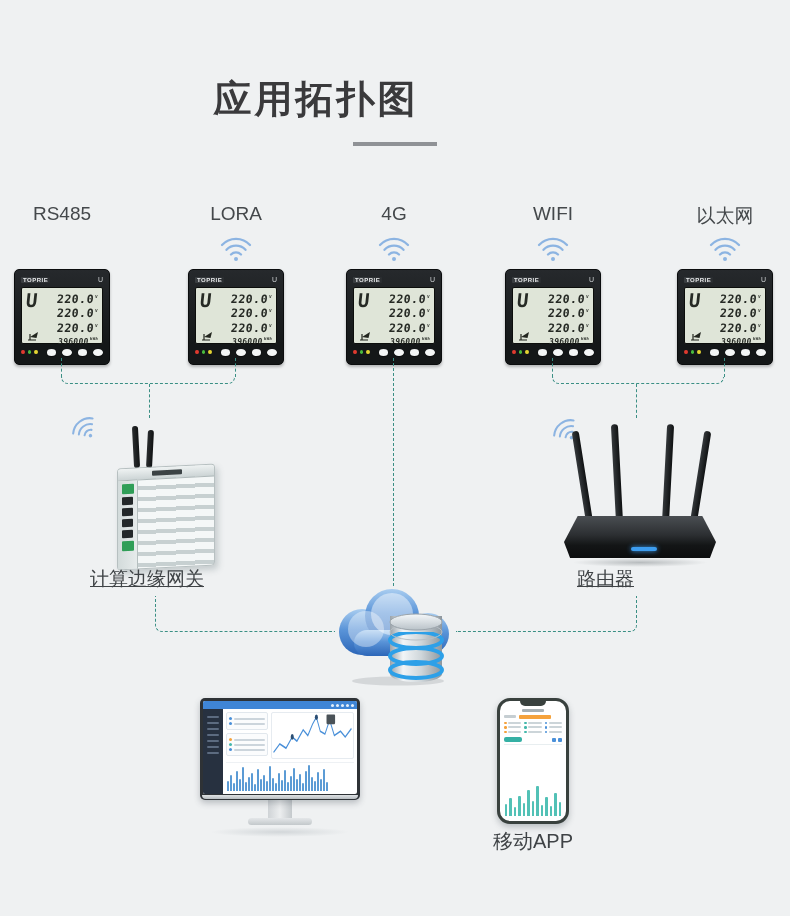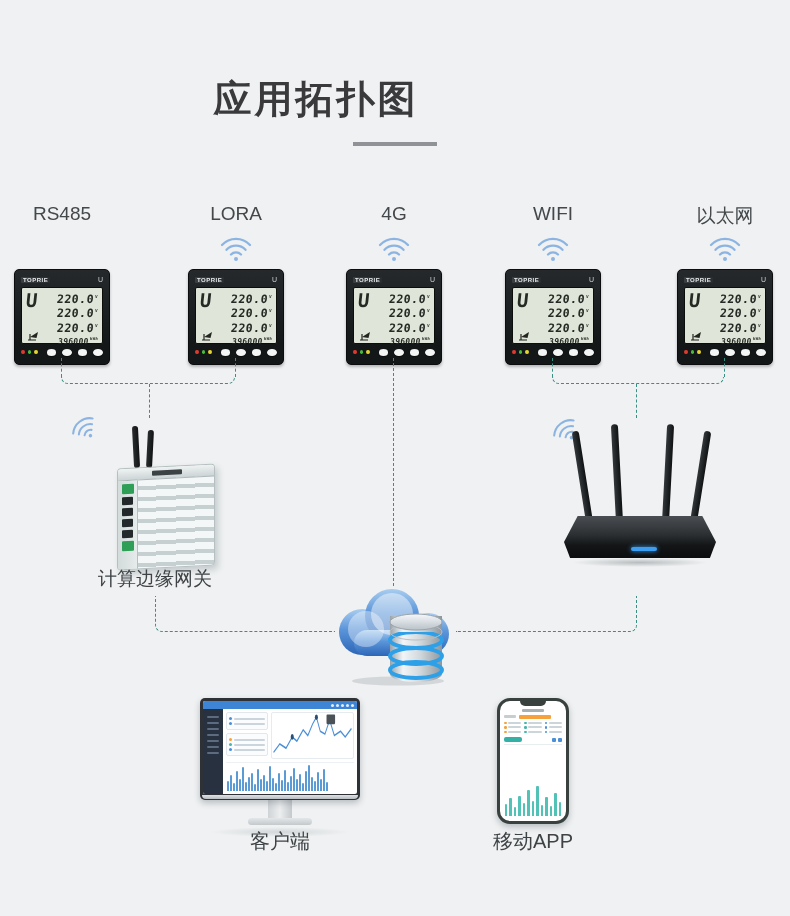--- a/index.html
+++ b/index.html
@@ -42,21 +42,21 @@
   
   .vline { position:absolute; border-left:1px dashed #3a8f84; width:0; }
   .bracket { position:absolute; border-left:1px dashed #3a8f84; border-right:1px dashed #3a8f84;
              border-bottom:1px dashed #3a8f84; border-radius:0 0 7px 7px; }
   .elbow-l { position:absolute; border-left:1px dashed #3a8f84; border-bottom:1px dashed #3a8f84;
              border-radius:0 0 0 7px; }
   .elbow-r { position:absolute; border-right:1px dashed #3a8f84; border-bottom:1px dashed #3a8f84;
              border-radius:0 0 7px 0; }
 
   
-  .dev-label { position:absolute; text-align:center; font-size:19px; color:#3f4346; }
+  .dev-label { position:absolute; text-align:left; font-size:19px; color:#3f4346;text-decoration:underline; }
 
   
   .gw { position:absolute; left:95px; top:410px; width:135px; height:158px; }
   .gw .tilt-wifi { position:absolute; left:-24px; top:6px; transform:rotate(-38deg); }
   .gw .ant { position:absolute; width:6px; background:linear-gradient(90deg,#2a2d2f,#101213);
              border-radius:3px; }
   .gw .ant1 { left:38px; top:16px; height:42px; transform:rotate(-3deg); }
   .gw .ant2 { left:52px; top:20px; height:38px; transform:rotate(3deg); }
   .gw-body { position:absolute; left:22px; top:56px; width:98px; height:102px;
              background:repeating-linear-gradient(180deg,#f4f7f7 0 7px,#c7d0d1 7px 11px);
@@ -418,20 +418,21 @@
         </svg></div>
     <div class="ant a1"></div>
     <div class="ant a2"></div>
     <div class="ant a3"></div>
     <div class="ant a4"></div>
     <div class="rt-body">
       <div class="led-strip"></div>
     </div>
     <div class="rt-shadow"></div>
   </div>
+  <div class="dev-label" style="left:577px; top:566px; width:120px">路由器</div>
 
   <div class="cloud">
     <svg width="138" height="106" viewBox="0 0 138 106">
       <defs>
         <linearGradient id="cg" x1="0" y1="0" x2="0" y2="1">
           <stop offset="0" stop-color="#a9cdf0"></stop>
             <stop offset="0.45" stop-color="#5a94d8"></stop>
             <stop offset="1" stop-color="#2c66b8"></stop>
         </linearGradient>
         <linearGradient id="sg" x1="0" y1="0" x2="1" y2="0">
@@ -561,21 +562,20 @@
                 <i style="height: 9px;"></i>
               </div>
           </div>
         </div>
       </div>
     </div>
     <div class="pc-neck"></div>
     <div class="pc-base"></div>
     <div class="pc-shadow"></div>
   </div>
-  <div class="bottom-label" style="left:196px; top:828px; width:168px">客户端</div>
 
   <div class="ph">
     <div class="ph-frame">
       <div class="ph-notch"></div>
       <div class="ph-screen">
         <div class="ph-title"></div>
         <div class="ph-val">
             <span class="lab"></span>
             <span class="num"></span>
           </div>

